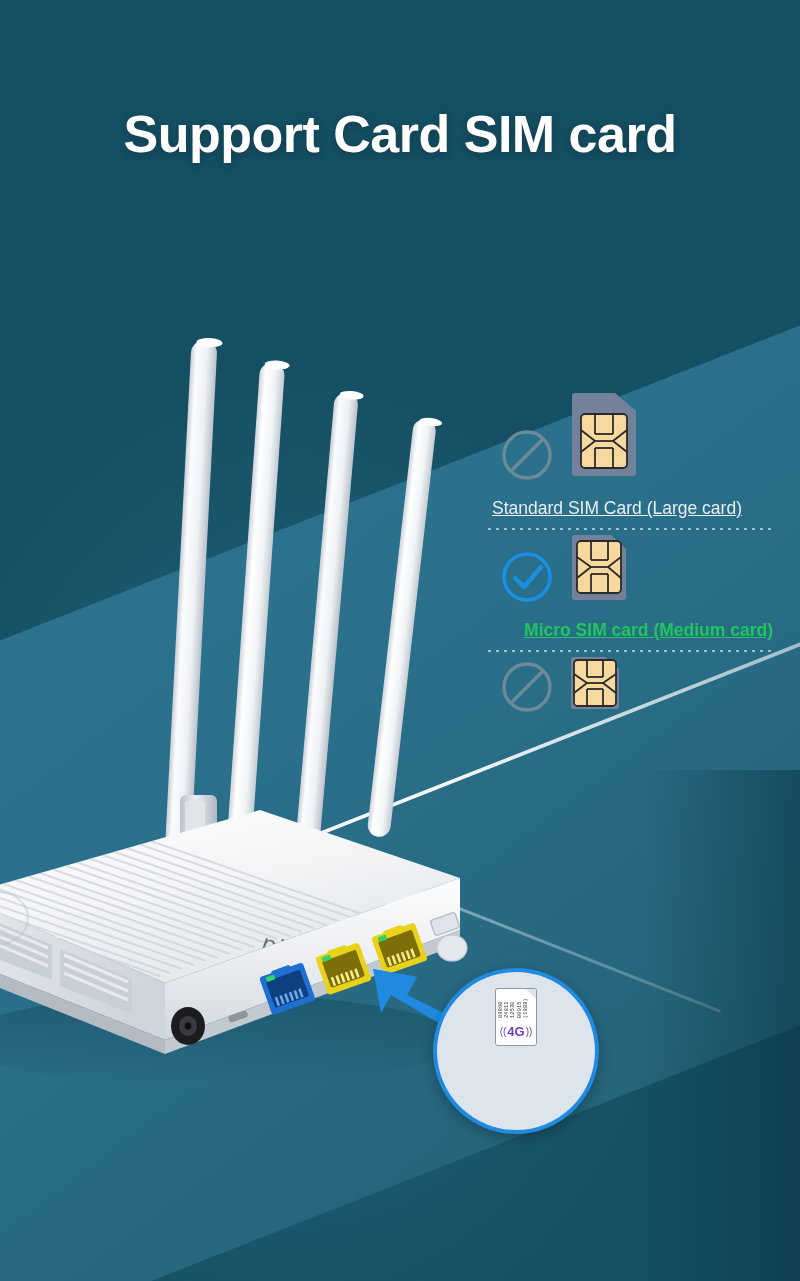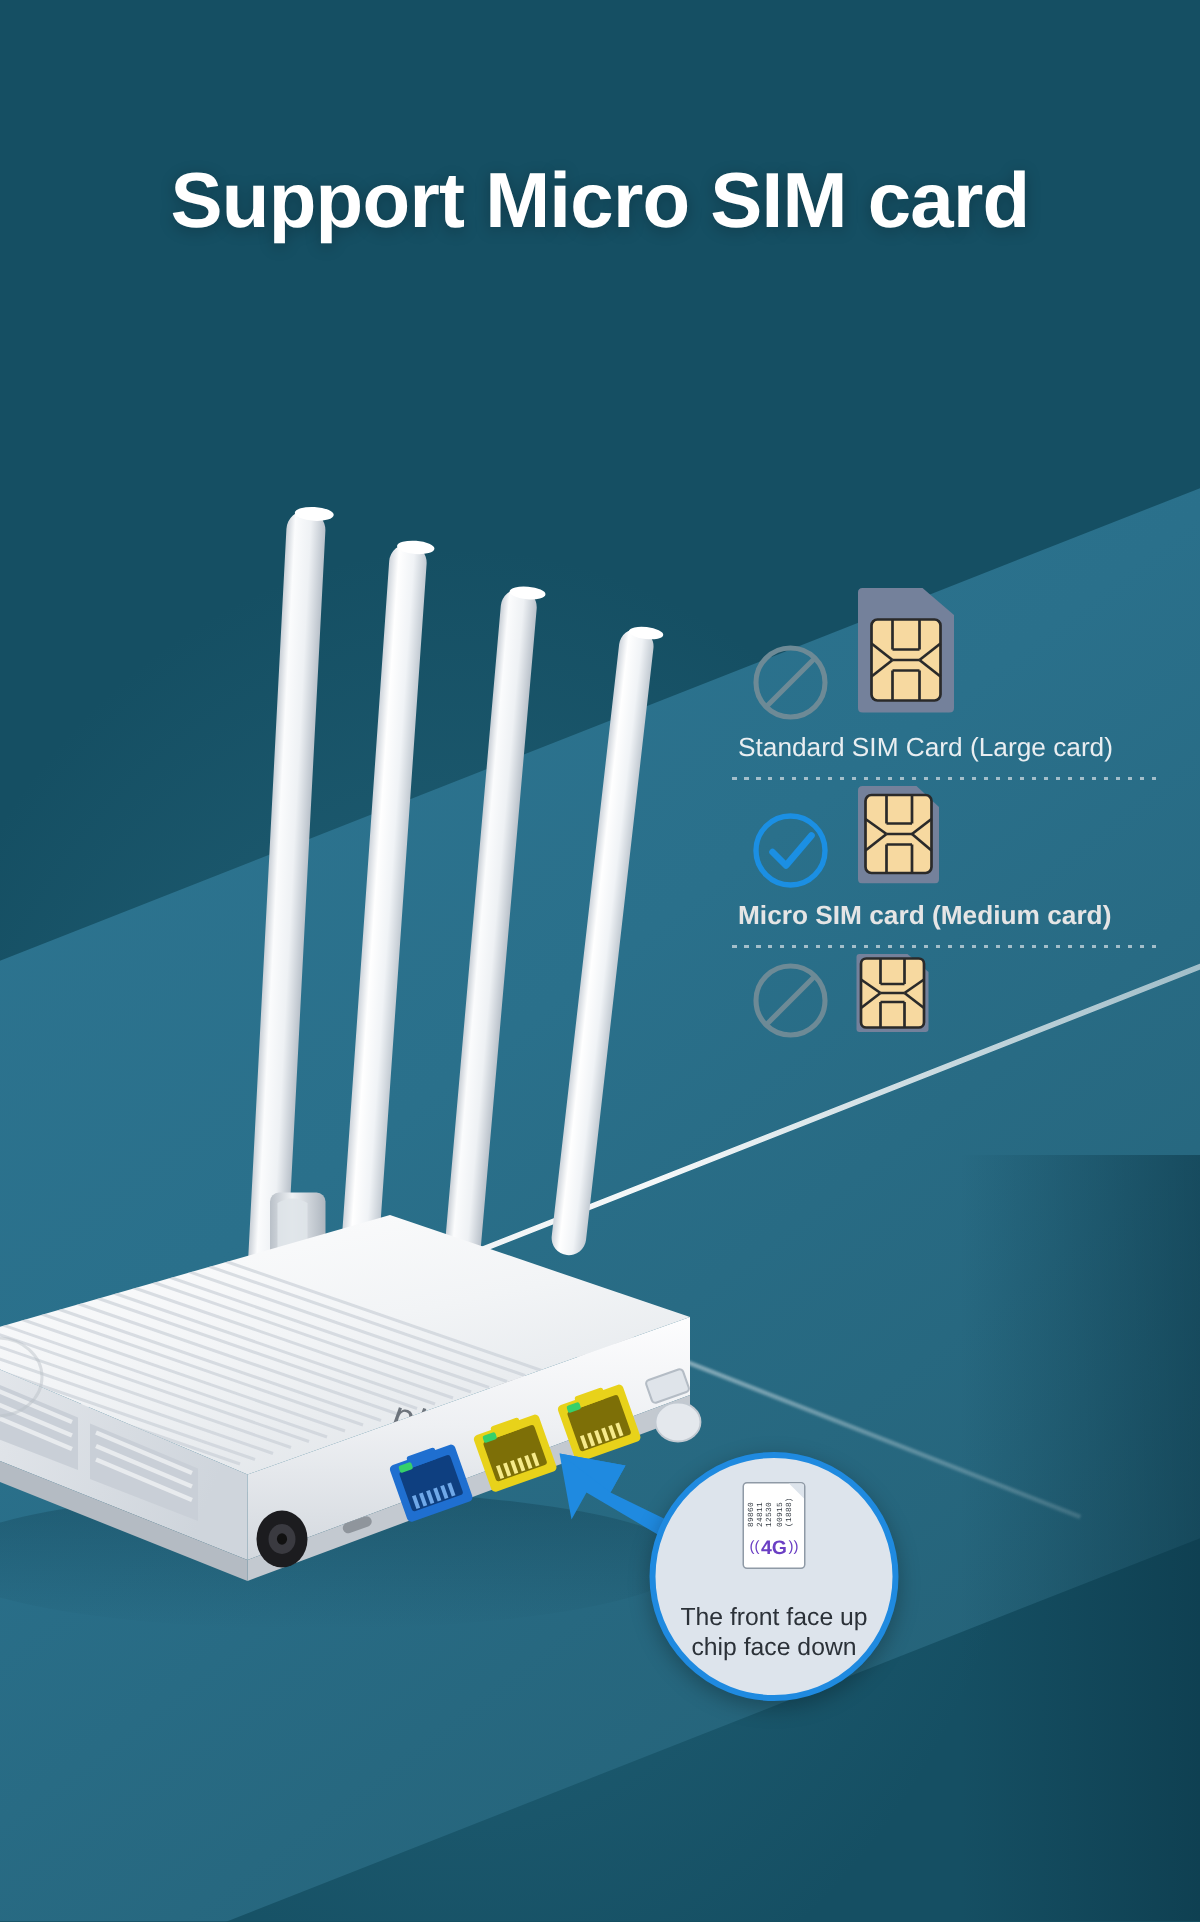--- a/index.html
+++ b/index.html
@@ -77,24 +77,25 @@
 
   .mark{ flex:0 0 auto; position:relative; }
   .mark svg{ display:block; }
 
   .simcard{ position:relative; flex:0 0 auto; }
 
   .sim-label{
     color:#e9eef1;
     font-size:17.5px;
     padding-left:4px;
-    margin-top:6px;
+    margin-top:16px;
     white-space:nowrap;
-  }
-  .sim-label.hl{ color:#e5e5e5; font-weight:700; }
+    text-decoration:underline;
+  }
+  .sim-label.hl{ color:#22c55e; font-weight:700;text-align:right; }
   .divider{
     margin-top:9px;
     height:2px;
     background-image:repeating-linear-gradient(to right,#b9cdd6 0 3px, rgba(0,0,0,0) 3px 8px);
     opacity:.85;
   }
 
   
   #router{ position:absolute; left:-40px; top:340px; width:560px; height:800px; z-index:20; }
   #router svg{ display:block; overflow:visible; }
@@ -166,21 +167,21 @@
 <body>
 
 <div id="stage">
 
   <div class="bg-vignette"></div>
   <div class="floor"></div>
   <div class="floor-right-shadow"></div>
   <div class="floor-edge"></div>
   <div class="floor-back-edge"></div>
 
-  <div class="title nosel">Support Micro SIM card</div>
+  <div class="title nosel">Support Card SIM card</div>
 
   <div id="router">
   <svg width="560" height="800" viewBox="0 0 560 800">
     <defs>
       <linearGradient id="topFace" x1="0" y1="0" x2="0.6" y2="1">
         <stop offset="0%" stop-color="#ffffff"></stop>
         <stop offset="55%" stop-color="#f2f4f6"></stop>
         <stop offset="100%" stop-color="#e2e6ea"></stop>
       </linearGradient>
       <linearGradient id="frontFace" x1="0" y1="0" x2="0" y2="1">
@@ -494,19 +495,15 @@
         <span>12530</span>
         <span>00915</span>
         <span>(1888)</span>
       </div>
       <div class="fourg">
         <span class="wv">((</span>
         <span>4G</span>
         <span class="wv">))</span>
       </div>
     </div>
-    <div class="cap">
-      <div>The front face up</div>
-      <div>chip face down</div>
-    </div>
   </div>
 
 </div>
 
 </body></html>

